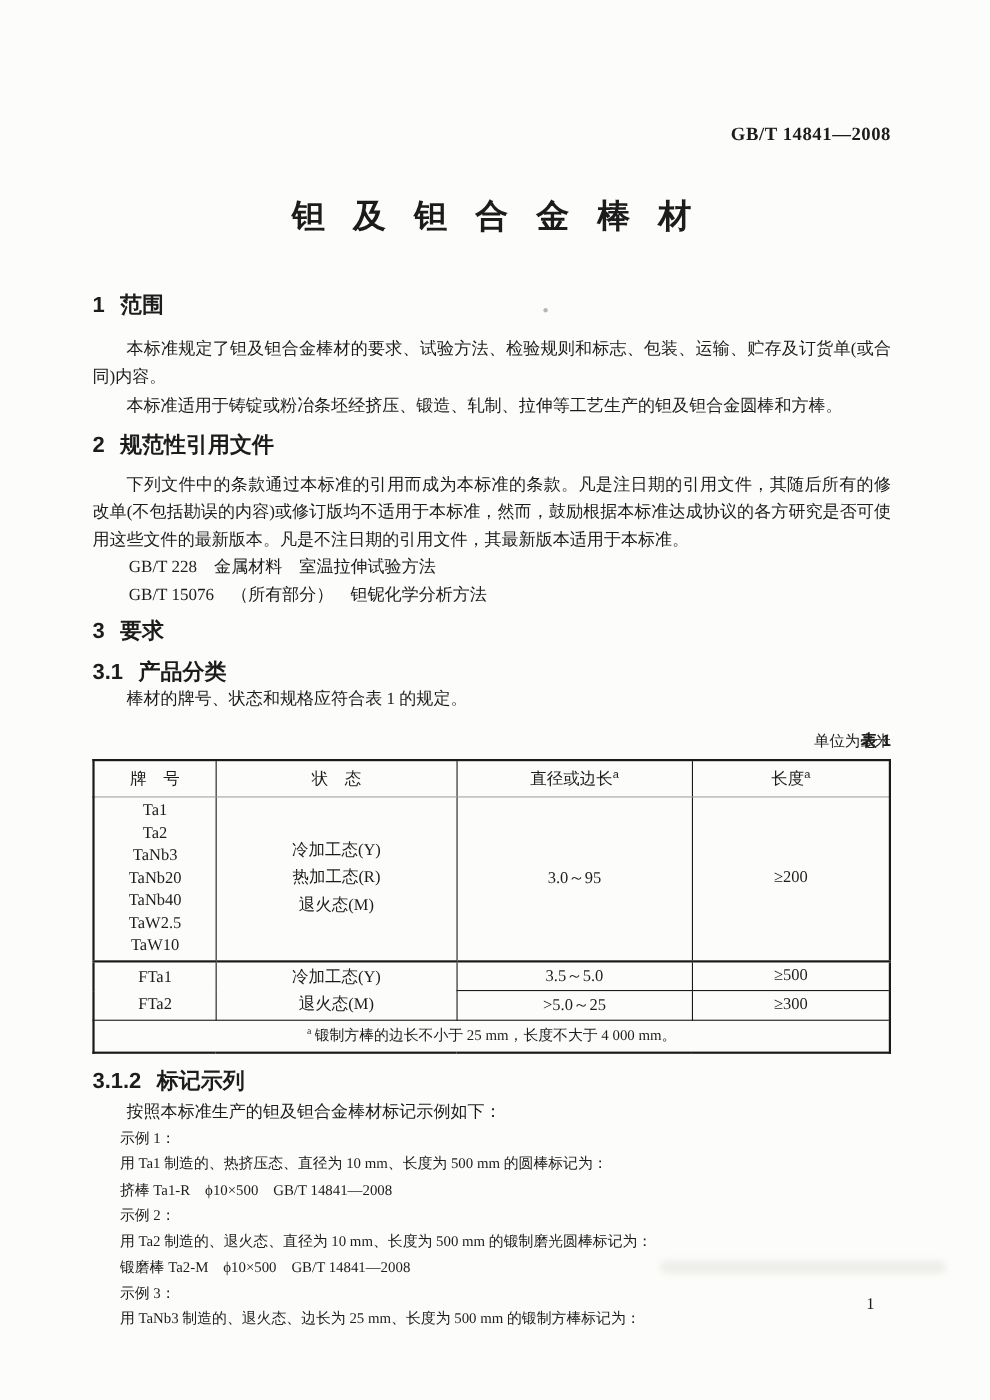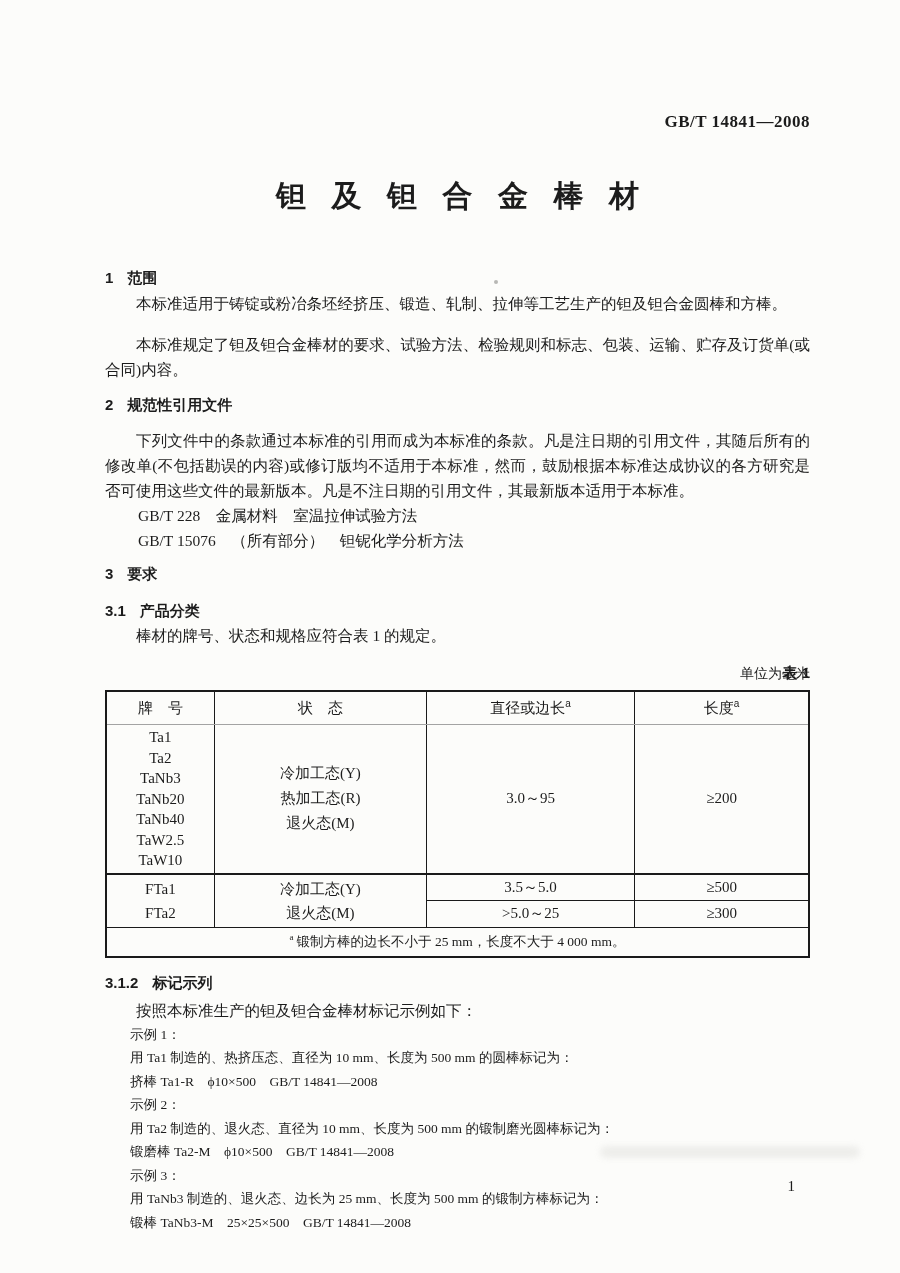--- a/index.html
+++ b/index.html
@@ -7,21 +7,21 @@
     width:900px;height:1273px;
     background:#f4f3f1;
     font-family:"Liberation Serif", serif;
     color:#1c1c1c;
     position:relative;
     overflow:hidden;
   }
   .page{
     position:absolute;inset:0;
     background:#fcfcfa;
-    padding:112px 90px 0 105px;
+    padding:112px 90px 0 84px;
     box-sizing:border-box;
   }
   
   .doc-number{
     text-align:right;
     font-family:"Liberation Serif", serif;
     font-weight:bold;
     font-size:17px;
     letter-spacing:0.5px;
   }
@@ -32,21 +32,21 @@
     font-family:"Liberation Sans", sans-serif;
     font-weight:bold;
     font-size:30px;
     letter-spacing:0.85em;
     padding-left:0.85em;
   }
   
   .sec-h{
     font-family:"Liberation Sans", sans-serif;
     font-weight:bold;
-    font-size:15px;
+    font-size:20px;
     line-height:22px;
     margin:0;
   }
   .sec-h .num{margin-right:14px;}
   .h1-lvl{margin-top:50px;}
   
   .body-p{
     font-size:15.5px;
     line-height:25px;
     margin:0;
@@ -147,22 +147,22 @@
 
 <div class="page">
 
   <div class="doc-number">GB/T 14841—2008</div>
 
   <h1 class="doc-title">钽及钽合金棒材</h1>
 
   <h2 class="sec-h h1-lvl">
     <span class="num">1</span><span>范围</span>
   </h2>
+  <p class="body-p" style="margin-top:16px;">本标准规定了钽及钽合金棒材的要求、试验方法、检验规则和标志、包装、运输、贮存及订货单(或合同)内容。</p>
   <p class="body-p" style="margin-top:2px;">本标准适用于铸锭或粉冶条坯经挤压、锻造、轧制、拉伸等工艺生产的钽及钽合金圆棒和方棒。</p>
-  <p class="body-p" style="margin-top:16px;">本标准规定了钽及钽合金棒材的要求、试验方法、检验规则和标志、包装、运输、贮存及订货单(或合同)内容。</p>
 
   <h2 class="sec-h" style="margin-top:12px;">
     <span class="num">2</span><span>规范性引用文件</span>
   </h2>
   <p class="body-p" style="margin-top:12px;">下列文件中的条款通过本标准的引用而成为本标准的条款。凡是注日期的引用文件，其随后所有的修改单(不包括勘误的内容)或修订版均不适用于本标准，然而，鼓励根据本标准达成协议的各方研究是否可使用这些文件的最新版本。凡是不注日期的引用文件，其最新版本适用于本标准。</p>
   <div class="refs">
     <div class="ref-line">GB/T 228　金属材料　室温拉伸试验方法</div>
     <div class="ref-line">GB/T 15076　（所有部分）　钽铌化学分析方法</div>
   </div>
 
@@ -248,20 +248,19 @@
     <div class="ex-line">挤棒 Ta1-R　ϕ10×500　GB/T 14841—2008</div>
   </div>
   <div class="example-block">
     <div class="ex-line">示例 2：</div>
     <div class="ex-line">用 Ta2 制造的、退火态、直径为 10 mm、长度为 500 mm 的锻制磨光圆棒标记为：</div>
     <div class="ex-line">锻磨棒 Ta2-M　ϕ10×500　GB/T 14841—2008</div>
   </div>
   <div class="example-block">
     <div class="ex-line">示例 3：</div>
     <div class="ex-line">用 TaNb3 制造的、退火态、边长为 25 mm、长度为 500 mm 的锻制方棒标记为：</div>
-    <div class="ex-line">锻棒 TaNb3-M　25×25×500　GB/T 14841—2008</div>
   </div>
 
   <div class="page-num">1</div>
 
   <div class="noise-streak"></div>
   <div class="noise-dot"></div>
 </div>
 
 </body></html>

